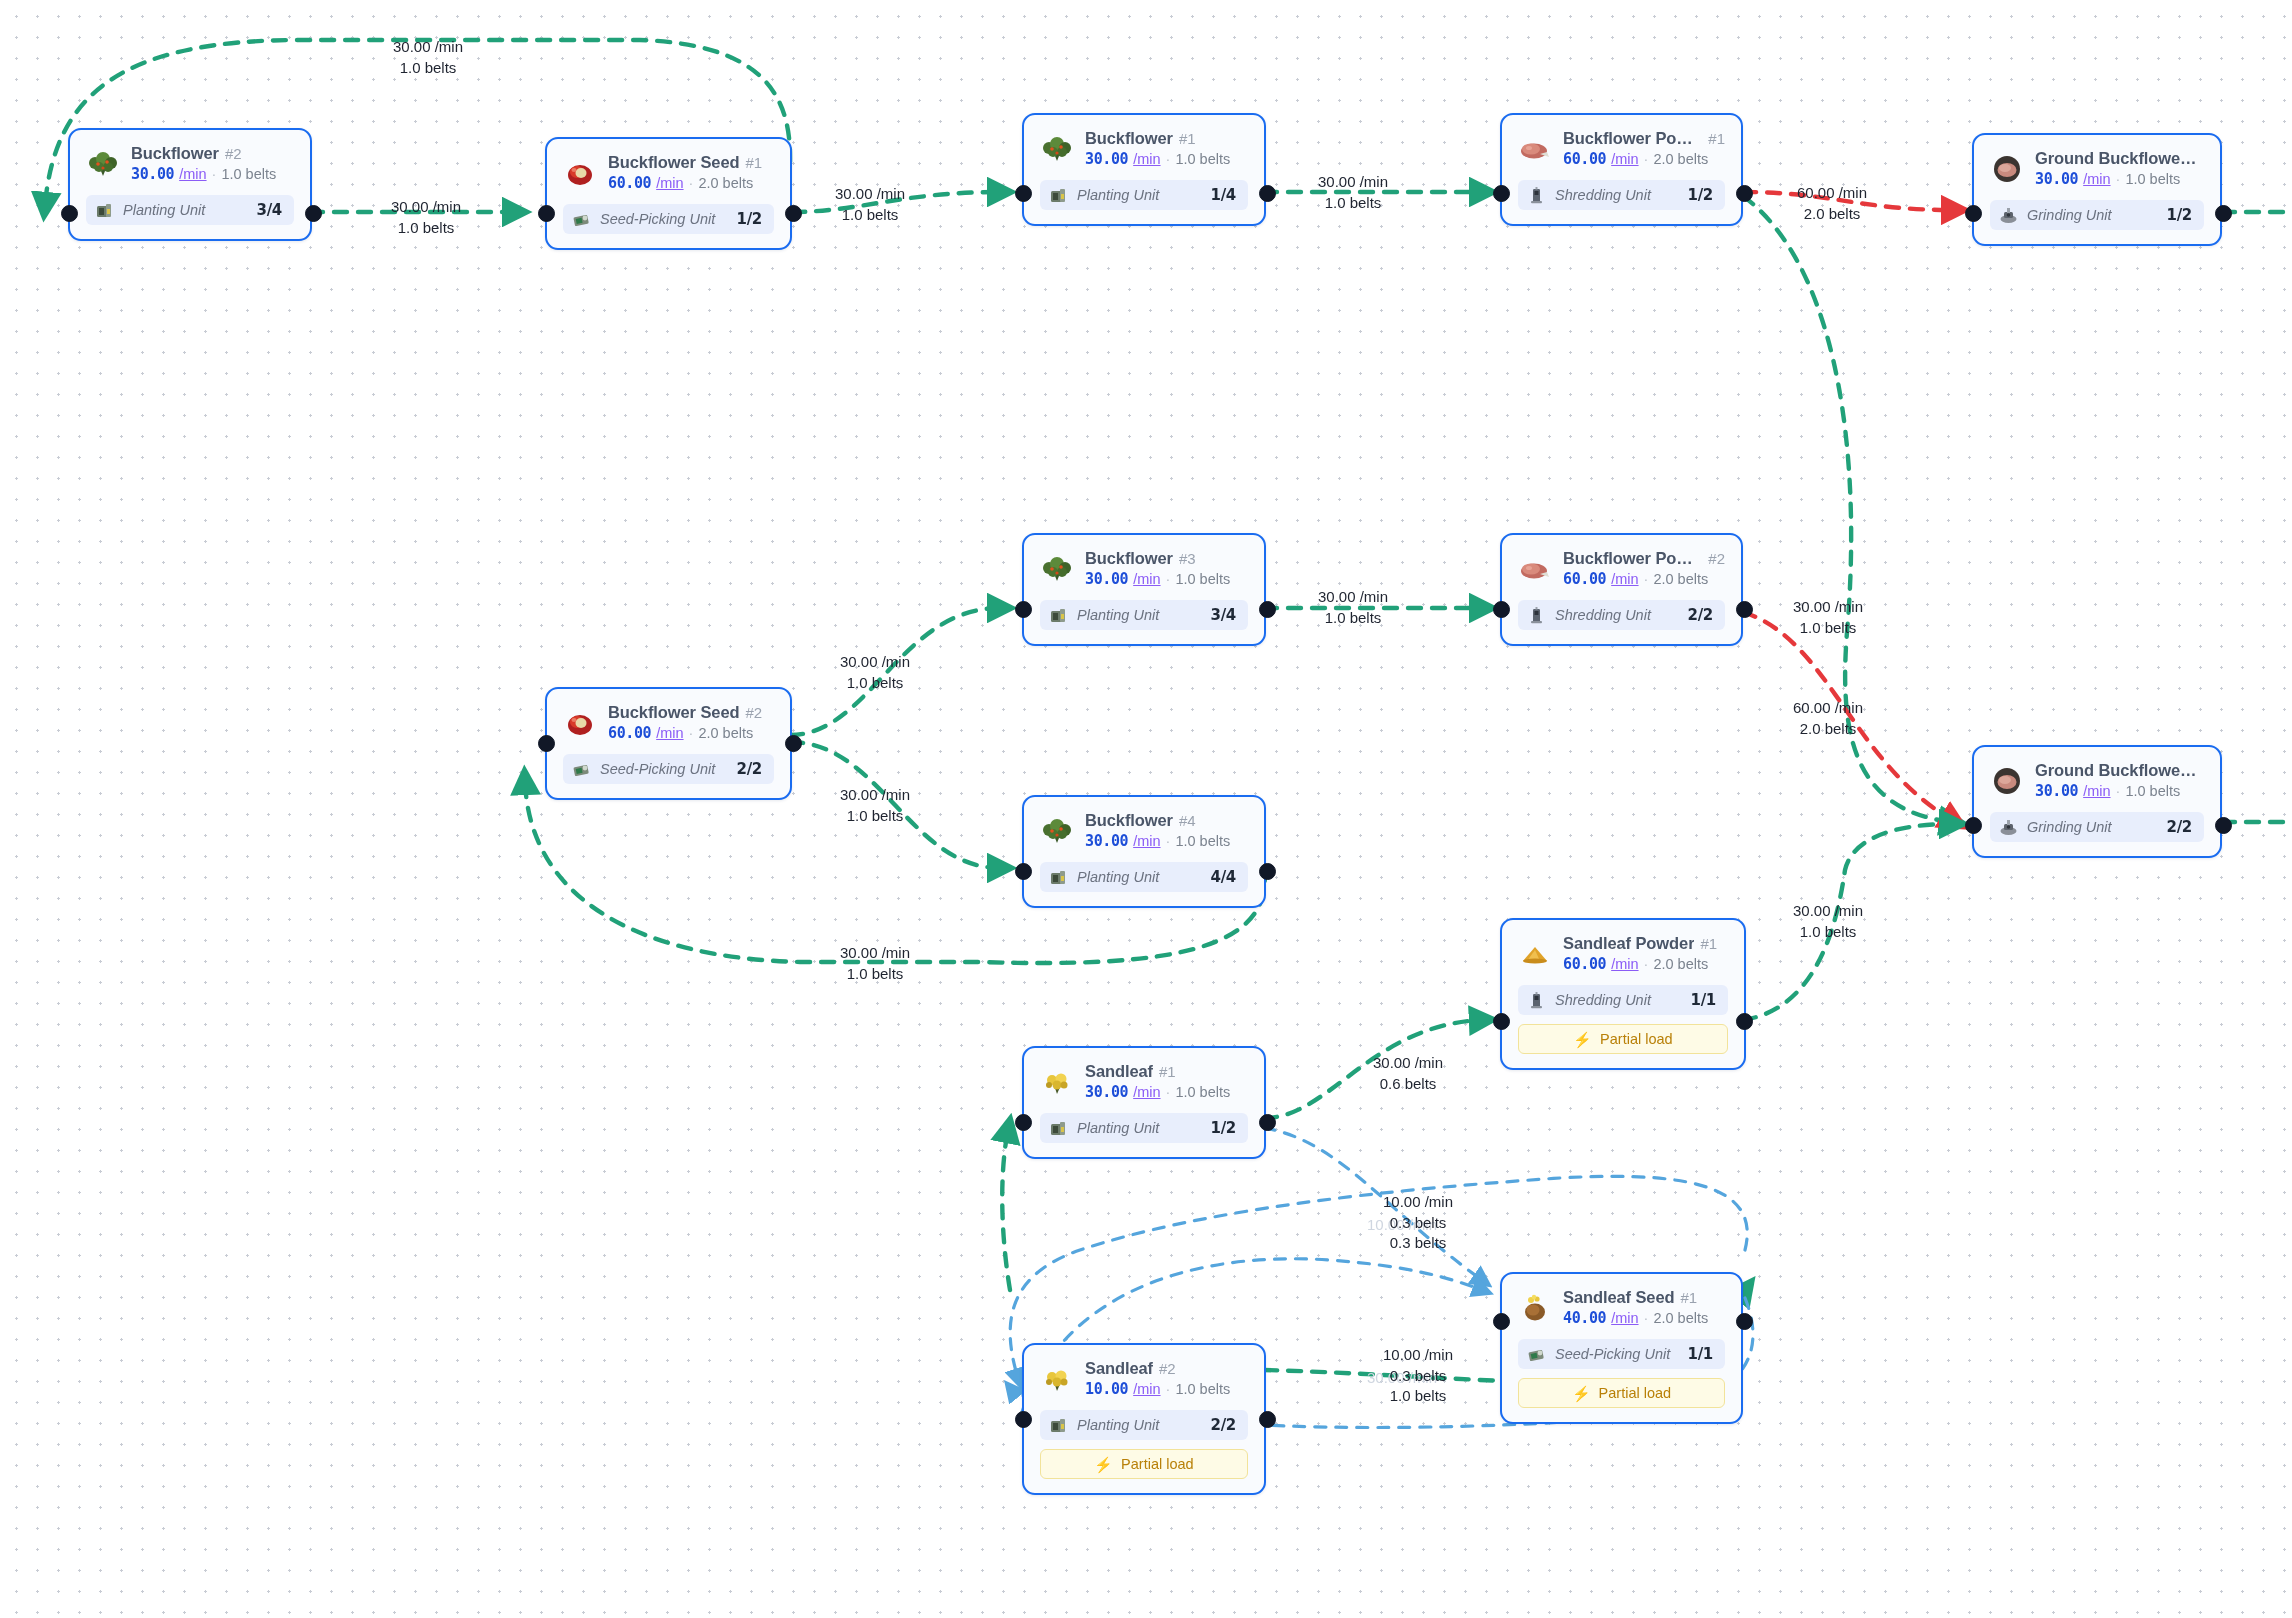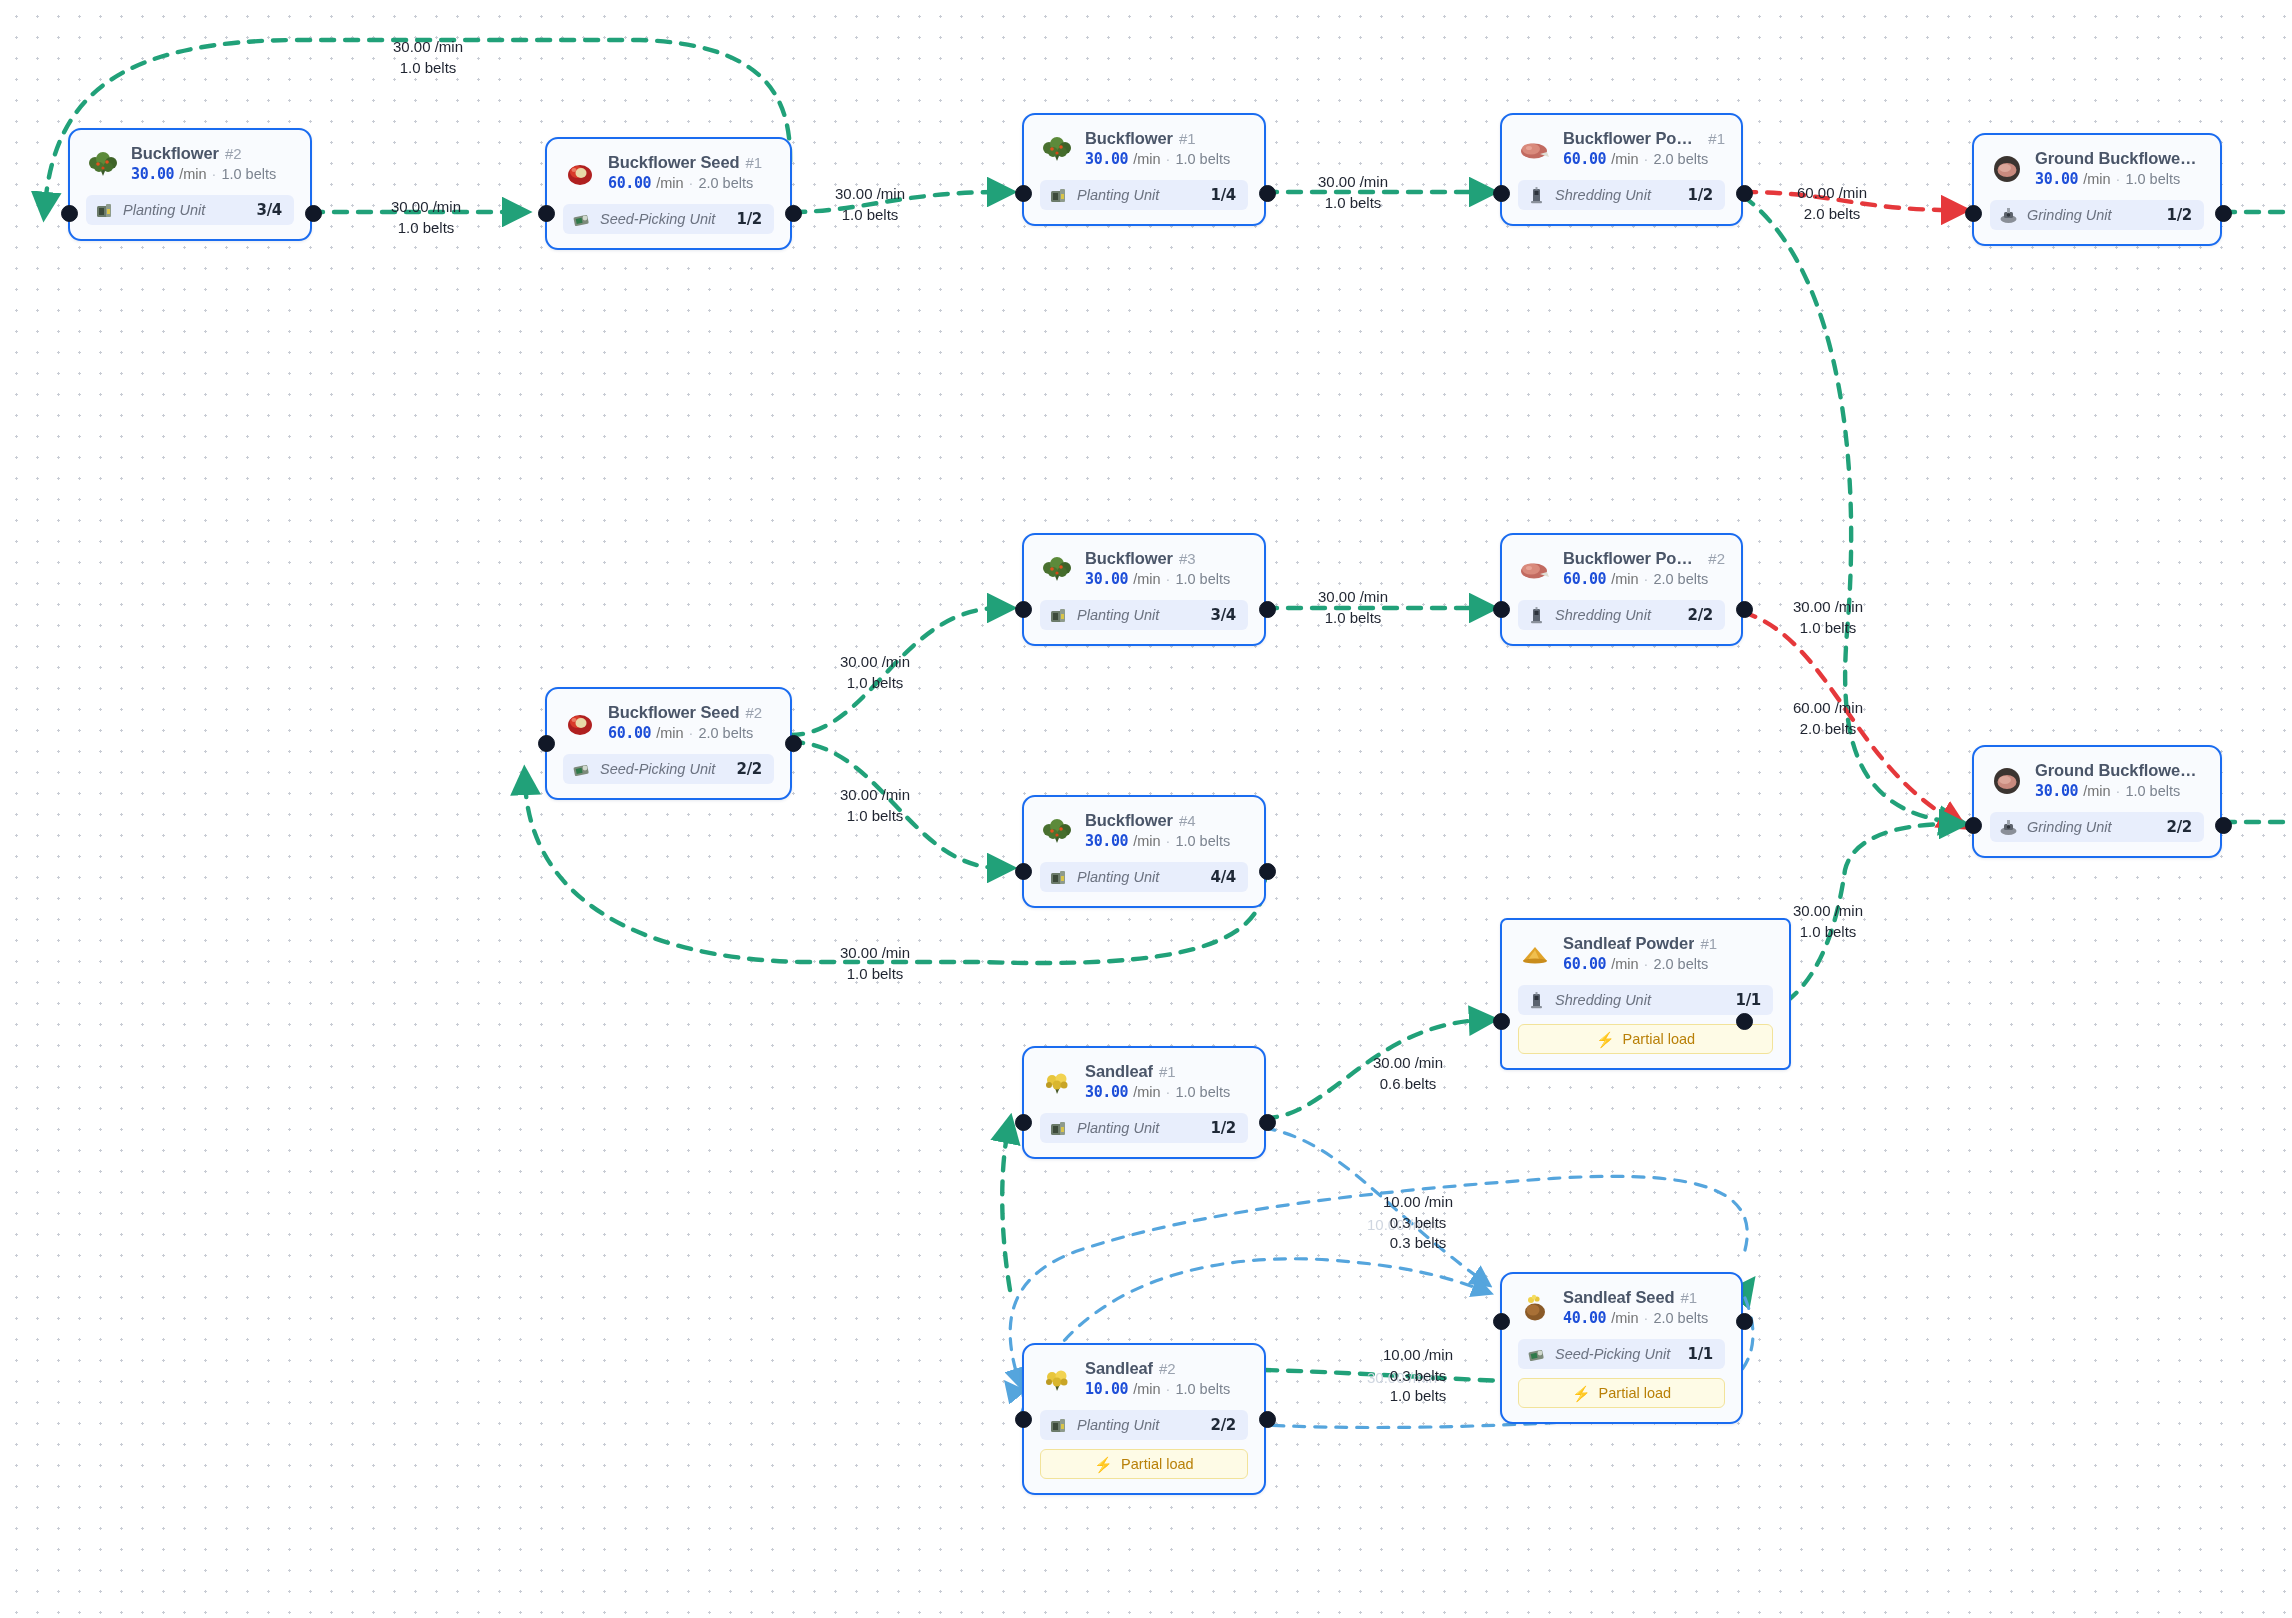--- a/index.html
+++ b/index.html
@@ -40,21 +40,21 @@
   }
   .node-titles{display:flex;flex-direction:column;gap:2px;min-width:0;}
   .ttl-row{display:flex;align-items:baseline;gap:6px;white-space:nowrap;}
   .ttl{
     font-size:16.5px;font-weight:bold;color:#4a5568;letter-spacing:-.1px;
     overflow:hidden;text-overflow:ellipsis;max-width:206px;white-space:nowrap;
   }
   .ttl-idx{font-size:15px;color:#9aa2af;font-weight:normal;}
   .rate-row{display:flex;align-items:baseline;gap:5px;white-space:nowrap;}
   .rate{font-family:"DejaVu Sans Mono","Liberation Mono",monospace;font-size:15px;font-weight:bold;color:#1d4ed8;letter-spacing:-.4px;}
-  .permin{font-size:14.5px;color:#737373;}
+  .permin{font-size:14.5px;color:#8b5cf6;text-decoration:underline;}
   .dot-sep{font-size:14.5px;color:#b9bfc9;}
   .belts{font-size:14.5px;color:#7b838f;}
 
   .machine-row{
     margin-top:12px;
     background:#e8eefc;
     border-radius:6px;
     height:30px;
     display:flex;align-items:center;
     padding:0 12px 0 9px;
@@ -587,21 +587,21 @@
             </svg>
         </span>
         <span class="mach-name">Grinding Unit</span>
         <span class="mach-count">2/2</span>
       </div>
     </div>
   </div>
   <span class="port" style="left:1965px;top:817px;"></span>
   <span class="port" style="left:2215px;top:817px;"></span>
 
-  <div class="node" style="left:1500px;top:918px;width:291px;border-radius:7px;">
+  <div class="node" style="left:1500px;top:918px;width:246px;">
     <div class="node-inner">
       <div class="node-head">
         <span class="node-ico">
           <svg viewBox="0 0 34 34" width="34" height="34">
               <path d="M5 24 L17 10 L29 24 Z" fill="#e0a32a"></path>
               <path d="M9 24 L17 13 L22 24 Z" fill="#f0bf4e"></path>
               <ellipse cx="17" cy="24" rx="12" ry="2.6" fill="#c98c1c"></ellipse>
             </svg>
         </span>
         <div class="node-titles">

